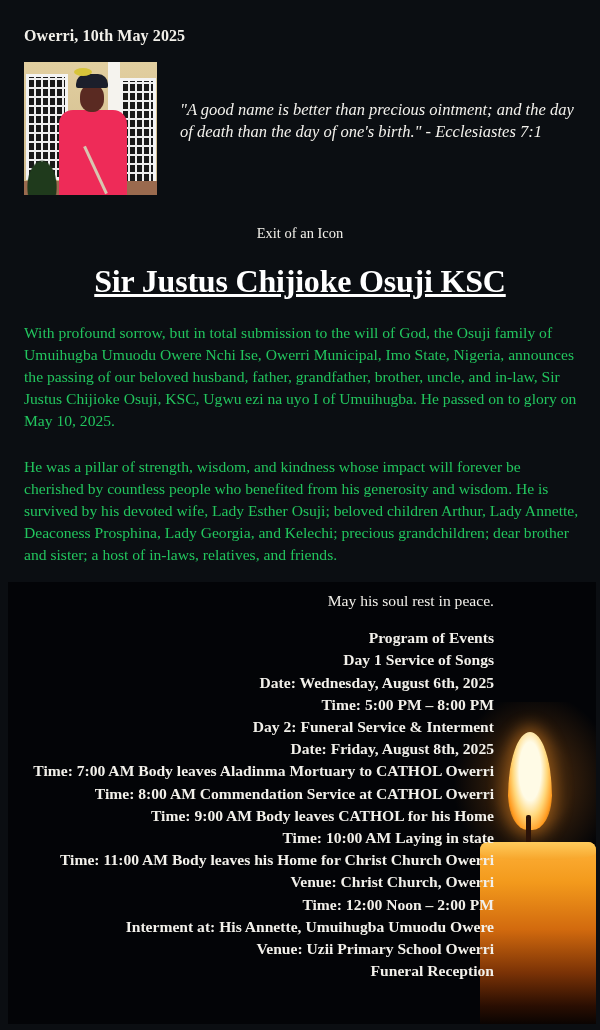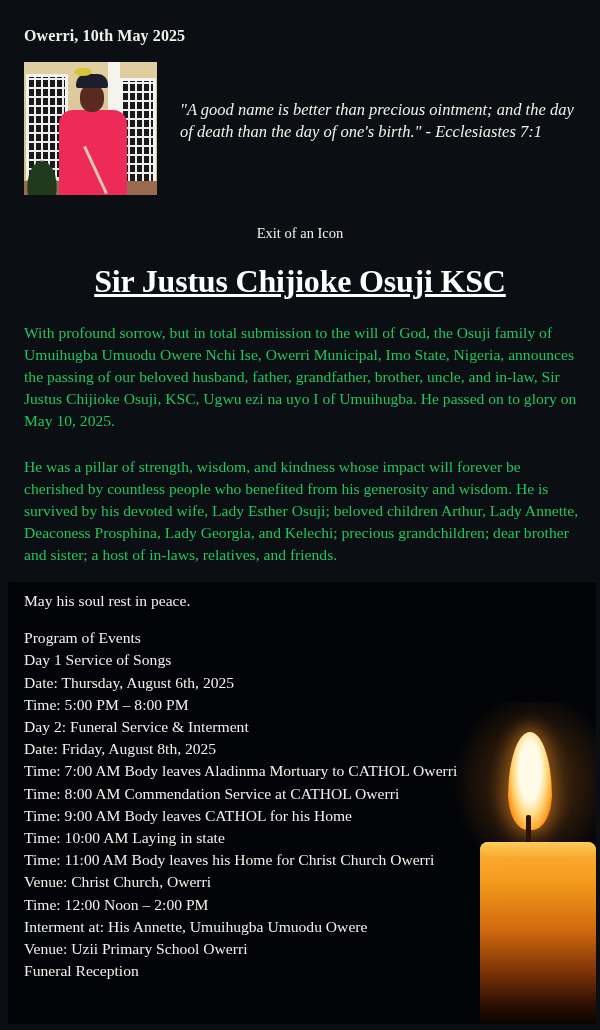--- a/index.html
+++ b/index.html
@@ -131,20 +131,21 @@
     .para.p1 { top: 322px; }
     .para.p2 { top: 456px; }
     .panel {
       position: absolute;
       left: 8px;
       top: 582px;
       width: 588px;
       height: 442px;
       background: #030407;
       overflow: hidden;
+      text-align: right;
     }
     .candle-area {
       position: absolute;
       right: 0;
       top: 120px;
       width: 130px;
       height: 322px;
     }
     .glow {
       position: absolute;
@@ -189,21 +190,21 @@
     .events {
       position: absolute;
       left: 16px;
       top: 8px;
       width: 470px;
       font-size: 15.6px;
       line-height: 22.2px;
       color: #f2f0ea;
     }
     .events .rip { margin-bottom: 15px; }
-    .events .line { white-space: nowrap; }
+    .events .line { white-space: nowrap; font-weight: bold; }
   </style>
 </head>
 <body>
 
 <div class="dateline">Owerri, 10th May 2025</div>
 
 <div class="photo" title="Portrait of Sir Justus Chijioke Osuji in red knight's regalia">
   <div class="wall"></div>
   <div class="window left"></div>
   <div class="pillar"></div>
@@ -230,21 +231,21 @@
     <div class="glow"></div>
     <div class="flame"></div>
     <div class="wick"></div>
     <div class="wax"></div>
   </div>
 
   <div class="events">
     <div class="rip">May his soul rest in peace.</div>
     <div class="line">Program of Events</div>
     <div class="line">Day 1 Service of Songs</div>
-    <div class="line">Date: Thursday, August 6th, 2025</div>
+    <div class="line">Date: Wednesday, August 6th, 2025</div>
     <div class="line">Time: 5:00 PM – 8:00 PM</div>
     <div class="line">Day 2: Funeral Service &amp; Interment</div>
     <div class="line">Date: Friday, August 8th, 2025</div>
     <div class="line">Time: 7:00 AM Body leaves Aladinma Mortuary to CATHOL Owerri</div>
     <div class="line">Time: 8:00 AM Commendation Service at CATHOL Owerri</div>
     <div class="line">Time: 9:00 AM Body leaves CATHOL for his Home</div>
     <div class="line">Time: 10:00 AM Laying in state</div>
     <div class="line">Time: 11:00 AM Body leaves his Home for Christ Church Owerri</div>
     <div class="line">Venue: Christ Church, Owerri</div>
     <div class="line">Time: 12:00 Noon – 2:00 PM</div>

